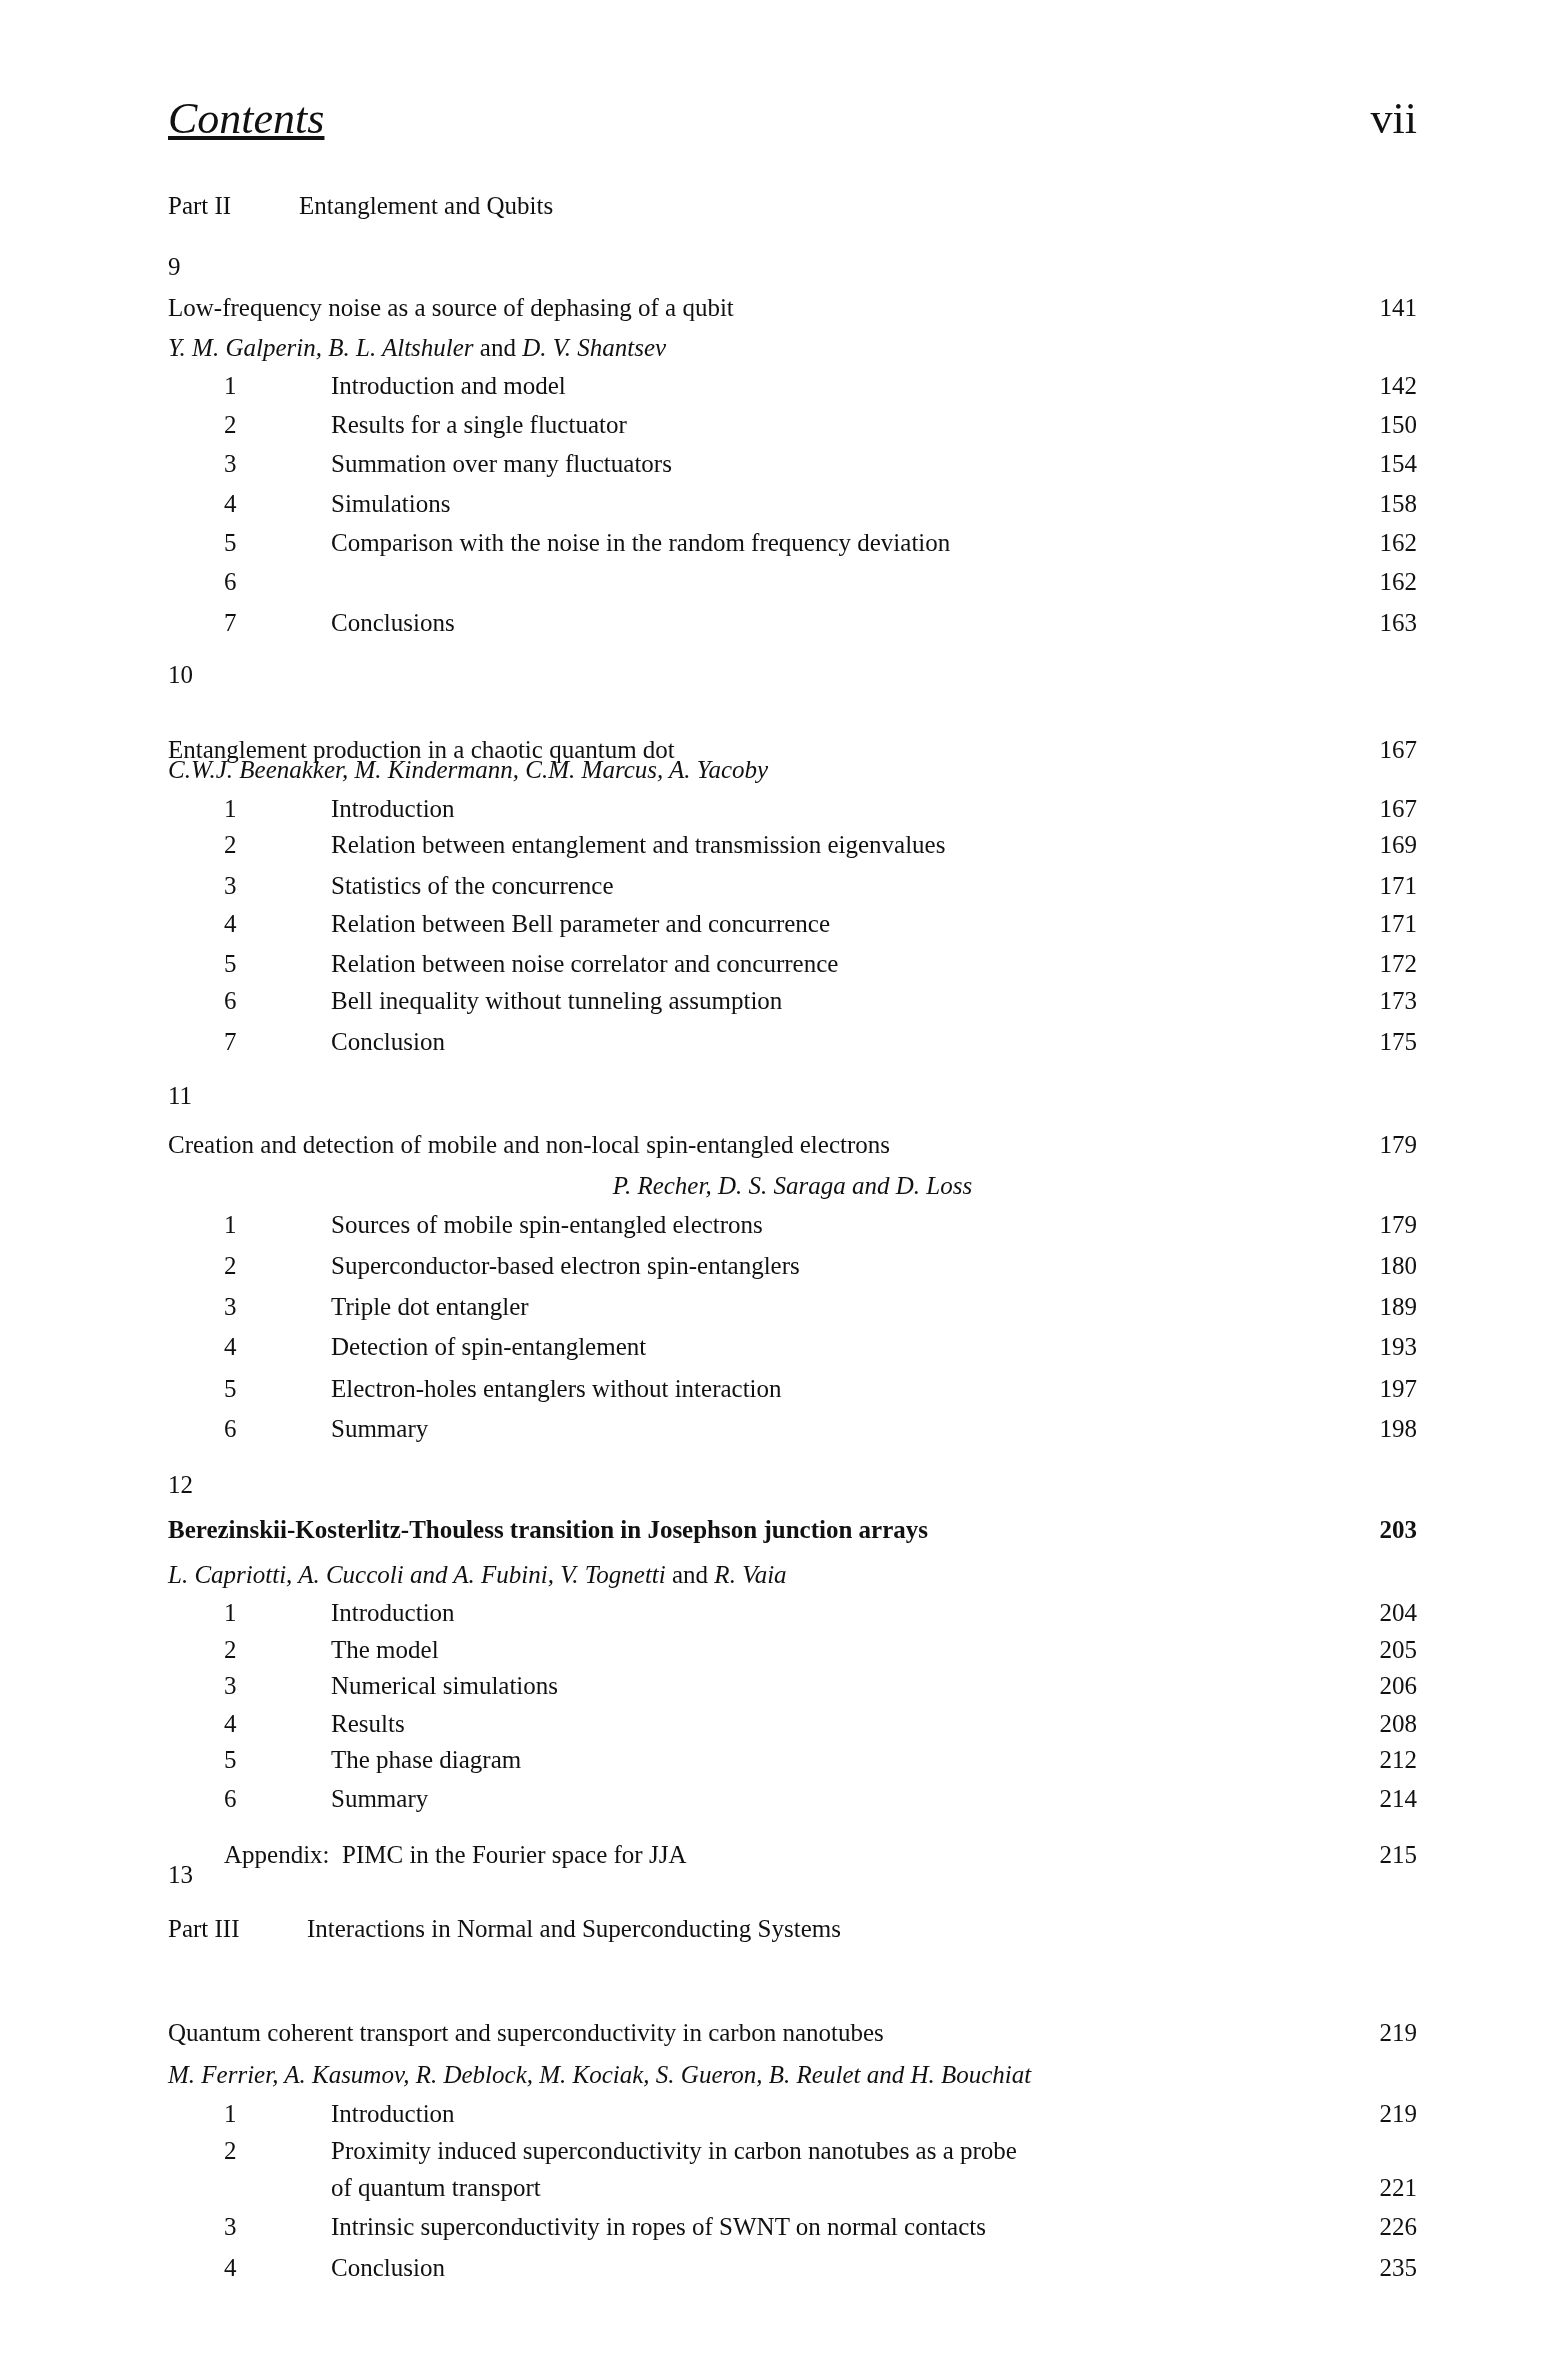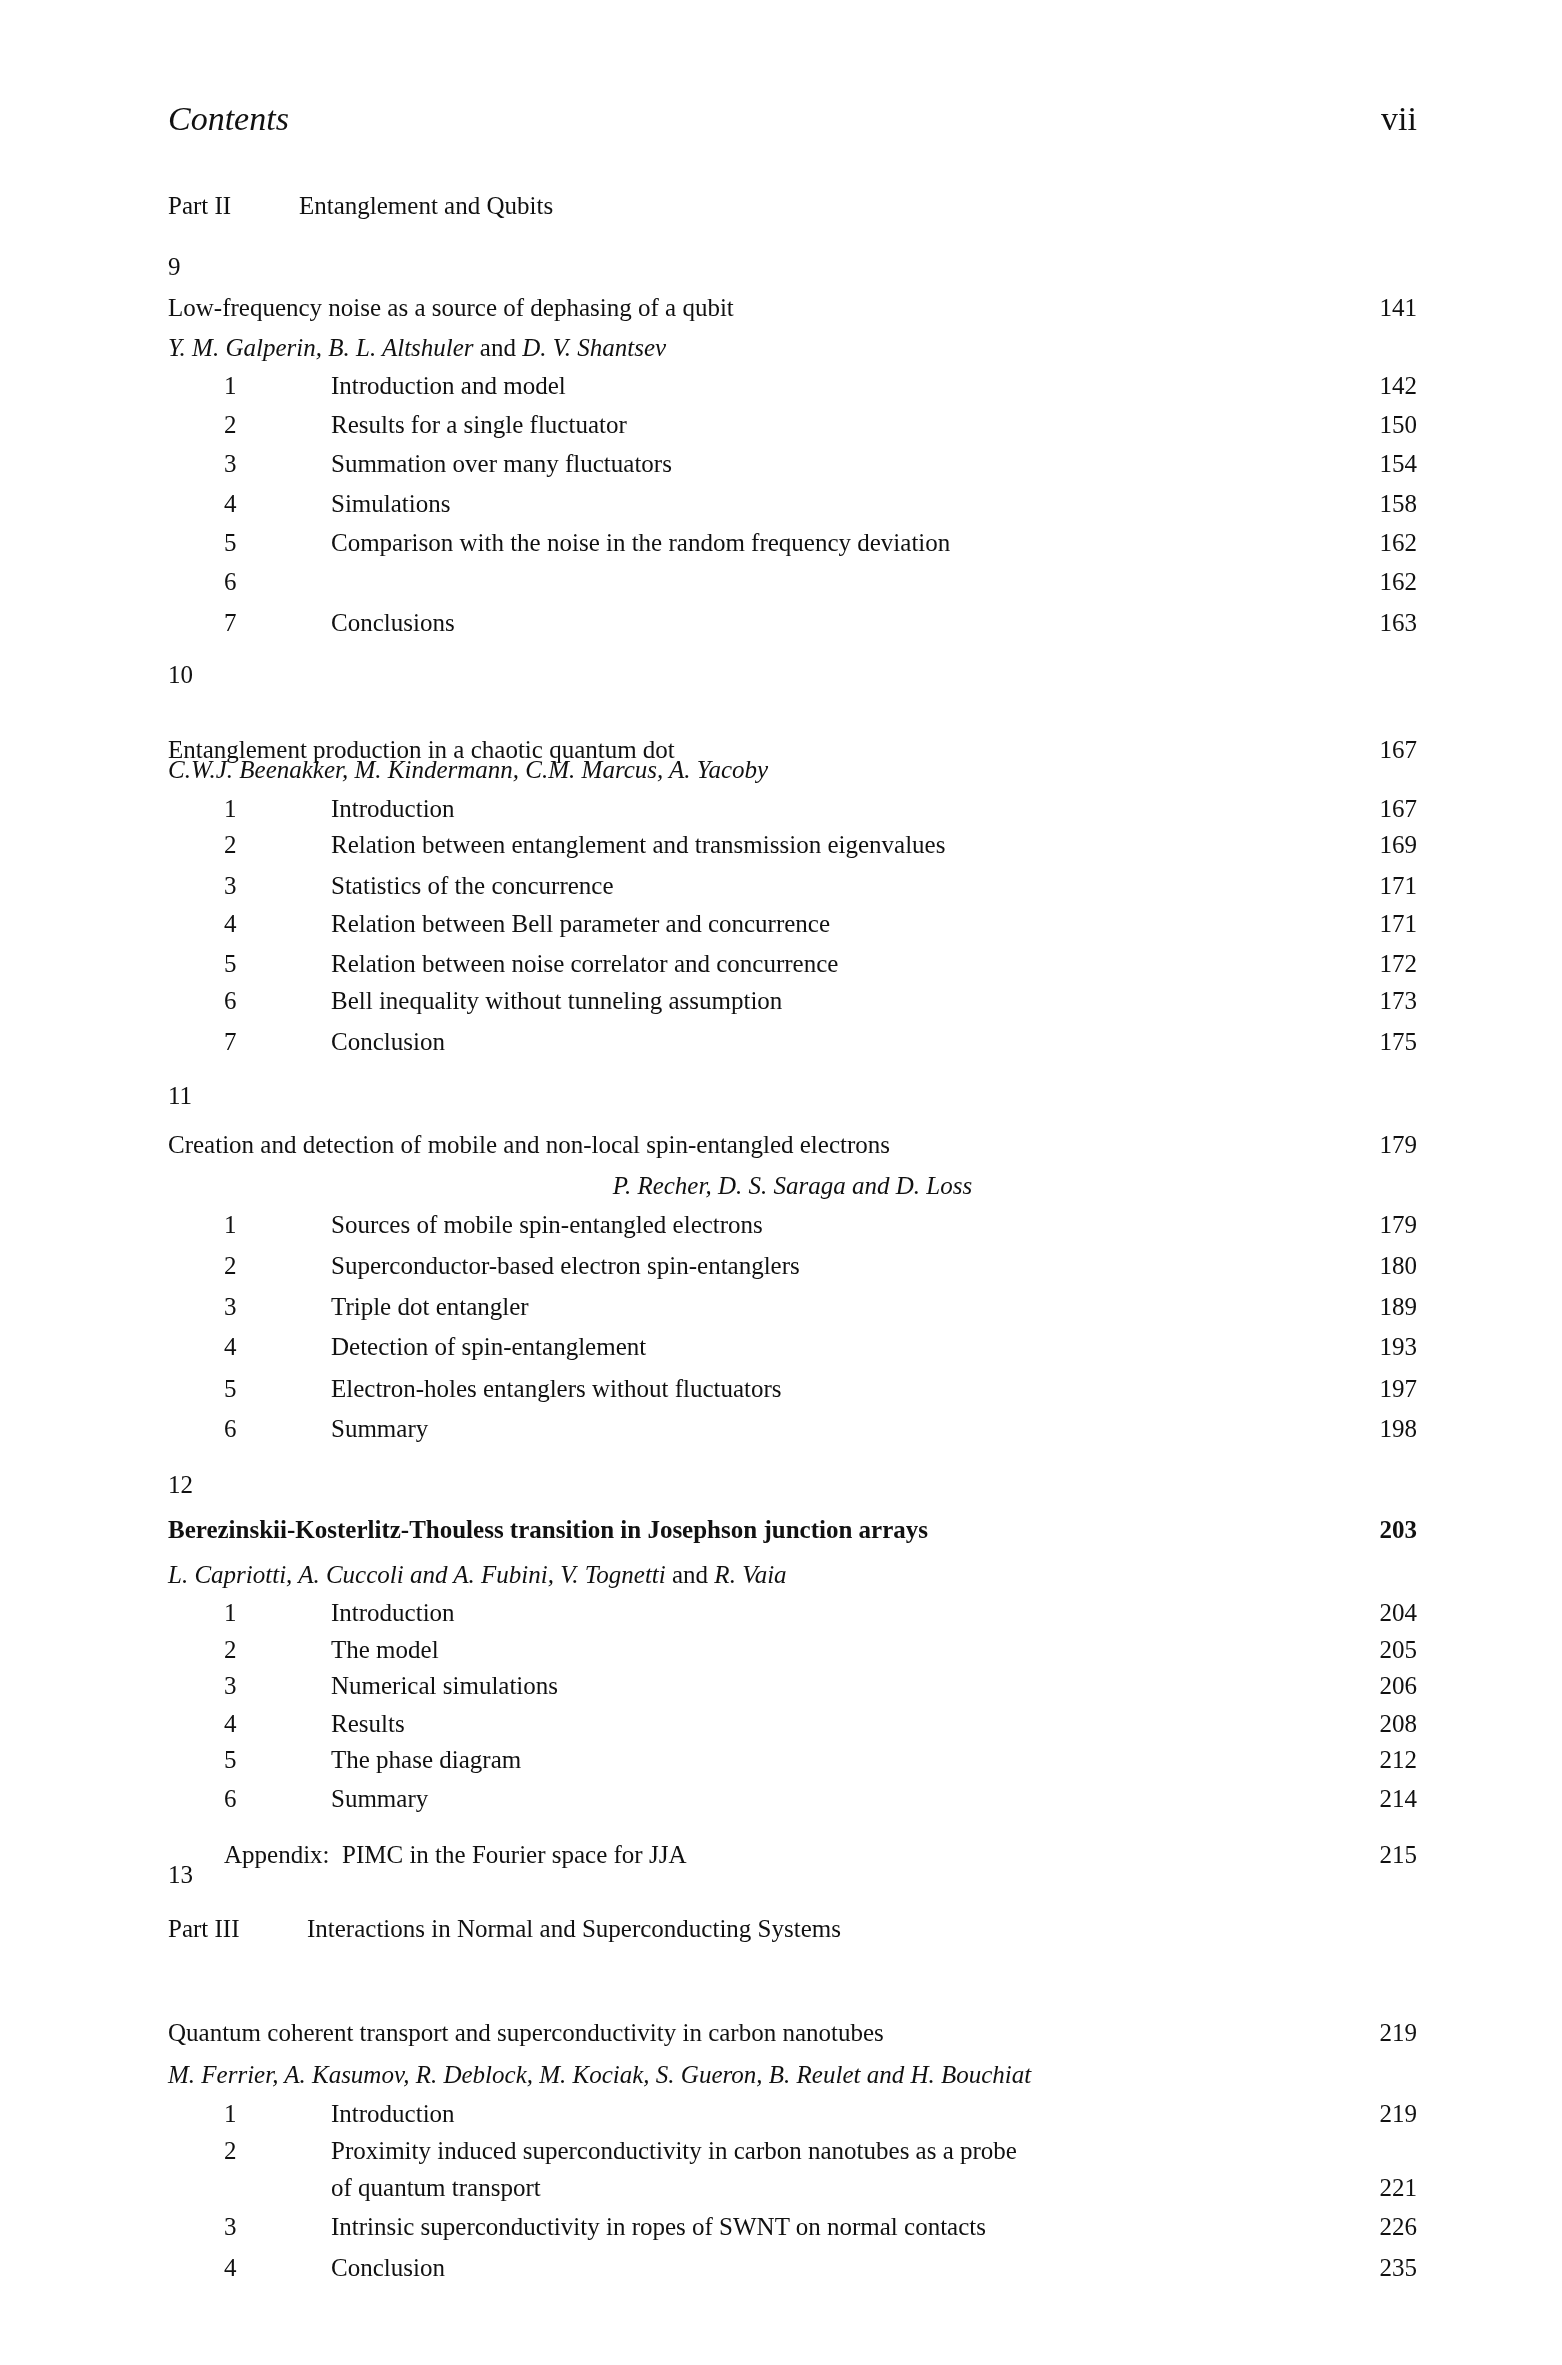--- a/index.html
+++ b/index.html
@@ -5,21 +5,21 @@
   html, body { margin: 0; padding: 0; background: #ffffff; }
   body { width: 1563px; height: 2366px; position: relative; overflow: hidden;
          font-family: "Liberation Serif", "DejaVu Serif", serif; color: #111111; }
   .line { position: absolute; left: 168px; right: 146px; height: 38px; line-height: 38px;
           font-size: 25px; white-space: nowrap; }
   .pg { position: absolute; right: 0; top: 0; text-align: right; }
   .it { font-style: italic; }
   .secnum { position: absolute; left: 56px; top: 0; }
   .sectitle { position: absolute; left: 163px; top: 0; }
   .appendix { position: absolute; left: 56px; top: 0; }
-  .hdr { font-size: 34px; }
+  .hdr { font-size: 44px; text-decoration: underline; }
   .partlabel { display: inline-block; width: 131px; }
   .partlabel3 { display: inline-block; width: 139px; }
 </style>
 </head>
 <body>
 
 <div class="line hdr" style="top:100px;">
   <span class="it">Contents</span>
   <span class="pg">vii</span>
 </div>
@@ -138,21 +138,21 @@
     <span class="sectitle">Triple dot entangler</span>
     <span class="pg">189</span>
   </div>
 <div class="line" style="top:1328px;">
     <span class="secnum">4</span>
     <span class="sectitle">Detection of spin-entanglement</span>
     <span class="pg">193</span>
   </div>
 <div class="line" style="top:1370px;">
     <span class="secnum">5</span>
-    <span class="sectitle">Electron-holes entanglers without fluctuators</span>
+    <span class="sectitle">Electron-holes entanglers without interaction</span>
     <span class="pg">197</span>
   </div>
 <div class="line" style="top:1410px;">
     <span class="secnum">6</span>
     <span class="sectitle">Summary</span>
     <span class="pg">198</span>
   </div>
 
 <div class="line" style="top:1466px;">12</div>
 <div class="line" style="top:1511px;font-weight:bold;">

